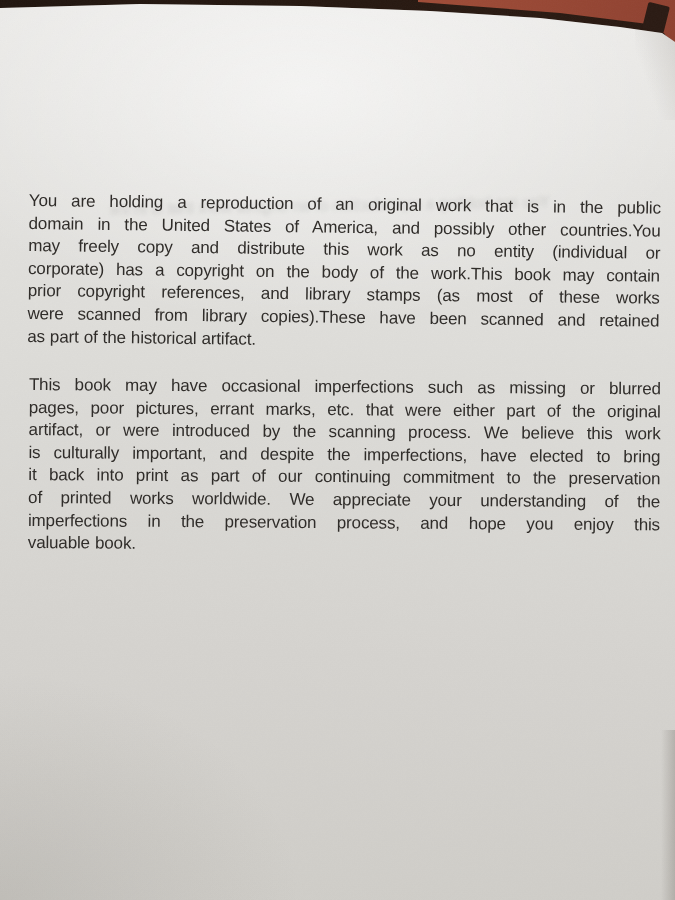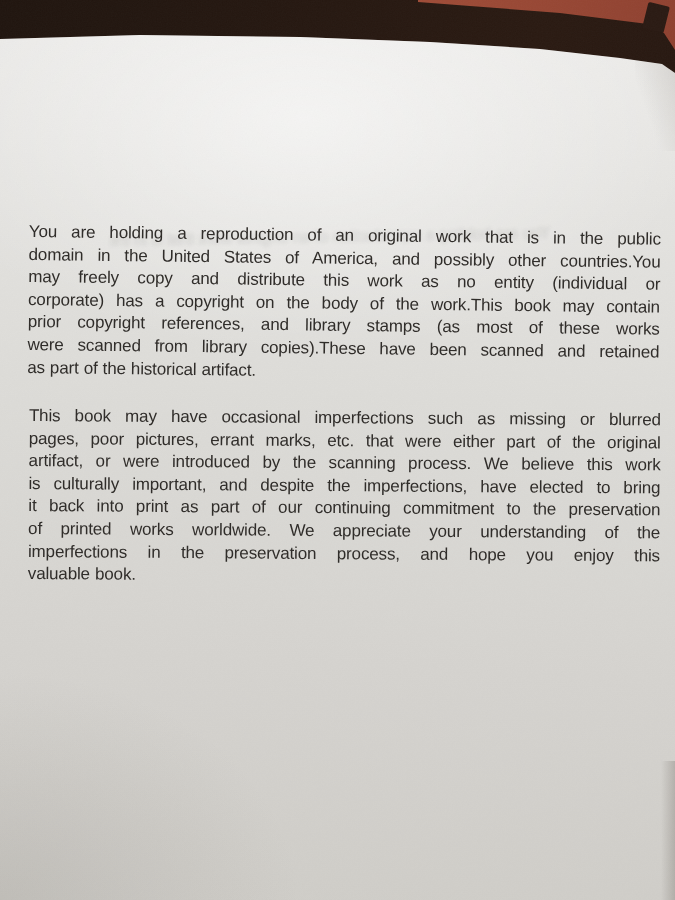--- a/index.html
+++ b/index.html
@@ -30,21 +30,20 @@
   }
   
   .page {
     position: absolute;
     inset: 0;
     background:
       radial-gradient(ellipse 620px 360px at 45% 10%, rgba(255,255,255,0.55), rgba(255,255,255,0) 65%),
       radial-gradient(ellipse 500px 380px at 0% 100%, rgba(110,105,98,0.16), rgba(110,105,98,0) 60%),
       linear-gradient(183deg, #ecebe9 0%, #e4e3e0 20%, #dbdad6 48%, #d5d3cf 72%, #cfcdc8 100%);
     clip-path: polygon(0 8px, 140px 4px, 300px 6px, 430px 11px, 540px 18px, 620px 27px, 662px 33px, 675px 42px, 675px 900px, 0 900px);
-    margin-top: 31px;
   }
   
   .page::after {
     content: "";
     position: absolute;
     right: 0; top: 730px;
     width: 14px; height: 170px;
     background: linear-gradient(to right, rgba(70,62,55,0) 0%, rgba(70,62,55,0.22) 100%);
   }
   .page::before {

